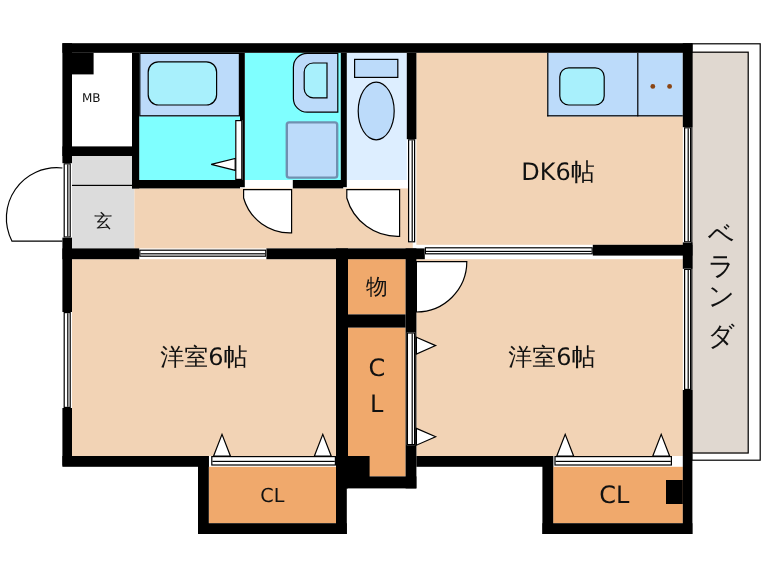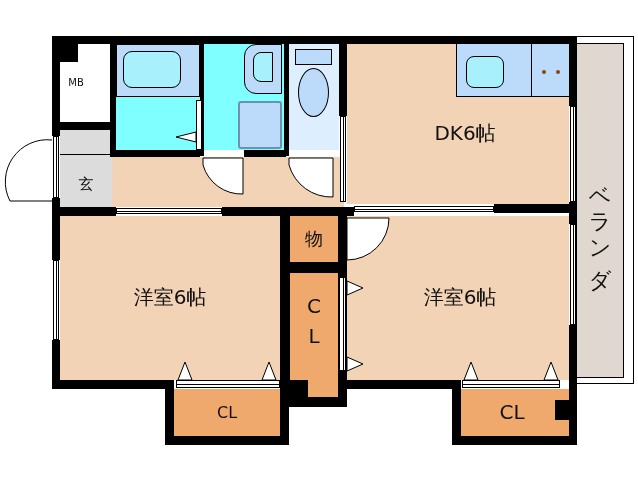--- a/index.html
+++ b/index.html
@@ -37,21 +37,21 @@
 <div class="room" style="left:289px;top:44px;width:50px;height:106px;background:#DDEEFF;"></div>
 <div class="abs" style="left:295px;top:49px;width:37px;height:16px;background:#BCDBFA;border:1px solid #000;"></div>
 <div class="abs" style="left:298px;top:68px;width:31px;height:49px;background:#BCDBFA;border:1px solid #000;border-radius:50%;"></div>
 
 <div class="room" style="left:347px;top:44px;width:222px;height:160px;background:#F2D3B5;"></div>
 <div class="abs" style="left:456px;top:44px;width:113px;height:53px;background:#BCDBFA;border-left:1px solid #000;border-bottom:1px solid #000;"></div>
 <div class="abs" style="left:531px;top:44px;height:53px;border-left:1px solid #000;"></div>
 <div class="abs" style="left:466px;top:56px;width:38px;height:32px;background:#A8F0FC;border:1px solid #000;border-radius:8px;"></div>
 <div class="abs" style="left:542px;top:70px;width:4px;height:4px;background:#8B4513;border-radius:50%;"></div>
 <div class="abs" style="left:556px;top:70px;width:4px;height:4px;background:#8B4513;border-radius:50%;"></div>
-<div class="lbl" style="left:400px;top:118px;width:130px;height:30px;font-size:20px;">DK6帖</div>
+<div class="lbl" style="left:400px;top:128px;width:130px;height:30px;font-size:20px;">DK6帖</div>
 
 <div class="room" style="left:60px;top:216px;width:220px;height:164px;background:#F2D3B5;"></div>
 <div class="lbl" style="left:110px;top:282px;width:120px;height:30px;font-size:20px;">洋室6帖</div>
 
 <div class="room" style="left:290px;top:216px;width:48px;height:46px;background:#F0A96C;"></div>
 <div class="lbl" style="left:290px;top:225px;width:48px;height:28px;font-size:18px;">物</div>
 
 <div class="room" style="left:290px;top:273px;width:48px;height:124px;background:#F0A96C;"></div>
 <div class="abs" style="left:290px;top:380px;width:18px;height:18px;background:#000;"></div>
 <div class="lbl" style="left:290px;top:292px;width:48px;height:28px;font-size:20px;">C</div>

